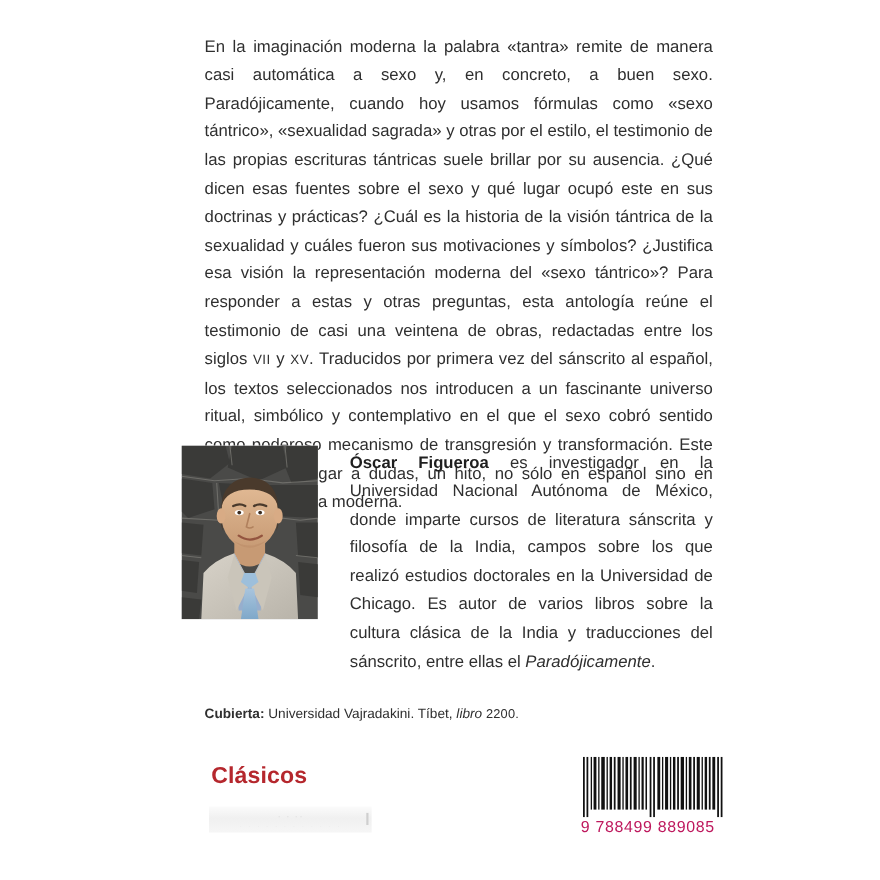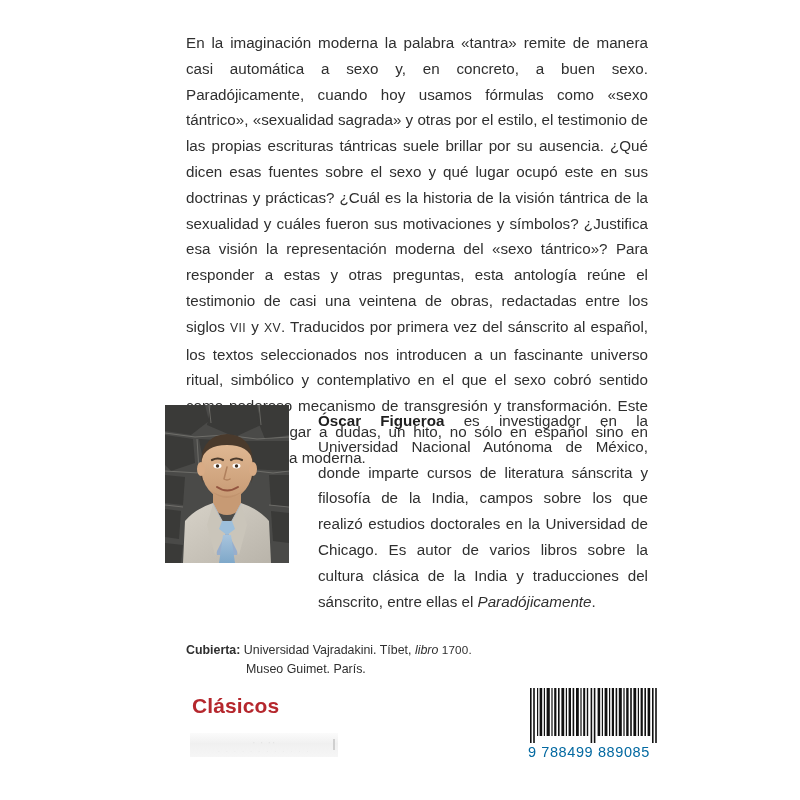--- a/index.html
+++ b/index.html
@@ -154,21 +154,21 @@
     display: block;
     width: 132px;
     height: 55px;
   }
   .barcode .digits {
     display: block;
     margin-top: 1px;
     font-family: "Liberation Sans", "DejaVu Sans", sans-serif;
     font-size: 14.5px;
     letter-spacing: 0.6px;
-    color: #0369a1;
+    color: #be185d;
     white-space: nowrap;
   }
 </style>
 </head>
 <body>
 
 <div class="page">
 
   <div class="blurb">
     <span>En la imaginación moderna la palabra «tantra» remite de manera casi automática a sexo y, en concreto, a buen sexo. Paradójicamente, cuando hoy usamos fórmulas como «sexo tántrico», «sexualidad sagrada» y otras por el estilo, el testimonio de las propias escrituras tántricas suele brillar por su ausencia. ¿Qué dicen esas fuentes sobre el sexo y qué lugar ocupó este en sus doctrinas y prácticas? ¿Cuál es la historia de la visión tántrica de la sexualidad y cuáles fueron sus motivaciones y símbolos? ¿Justifica esa visión la representación moderna del «sexo tántrico»? Para responder a estas y otras preguntas, esta antología reúne el testimonio de casi una veintena de obras, redactadas entre los siglos </span><span class="sc">VII</span><span> y </span><span class="sc">XV</span><span>. Traducidos por primera vez del sánscrito al español, los textos seleccionados nos introducen a un fascinante universo ritual, simbólico y contemplativo en el que el sexo cobró sentido como poderoso mecanismo de transgresión y transformación. Este libro es, sin lugar a dudas, un hito, no sólo en español sino en cualquier lengua moderna.</span>
@@ -250,22 +250,21 @@
         <path d="M46 86 Q62 96 78 86 Q62 100 46 86 Z" fill="#b98a66" opacity="0.5"></path>
       </svg>
     </div>
 
     <div class="author-bio">
       <b>Óscar Figueroa</b><span> es investigador en la Universidad Nacional Autónoma de México, donde imparte cursos de literatura sánscrita y filosofía de la India, campos sobre los que realizó estudios doctorales en la Universidad de Chicago. Es autor de varios libros sobre la cultura clásica de la India y traducciones del sánscrito, entre ellas el </span><i>Paradójicamente</i><span>.</span>
     </div>
   </div>
 
   <div class="credit">
-    <b>Cubierta:</b><span> Universidad Vajradakini. Tíbet, </span><i>libro</i><span class="ofig"> 1700.</span>
-    <span class="line2">Museo Guimet. París.</span>
+    <b>Cubierta:</b><span> Universidad Vajradakini. Tíbet, </span><i>libro</i><span class="ofig"> 2200.</span>
   </div>
 
   <div class="imprint">Clásicos</div>
 
   <div class="publisher-logo">
     <span class="wash"></span>
     <span class="ghost">·  ·   ··</span>
     <span class="ghost2">· · · · · · · · · · · ·</span>
     <span class="tick"></span>
   </div>

